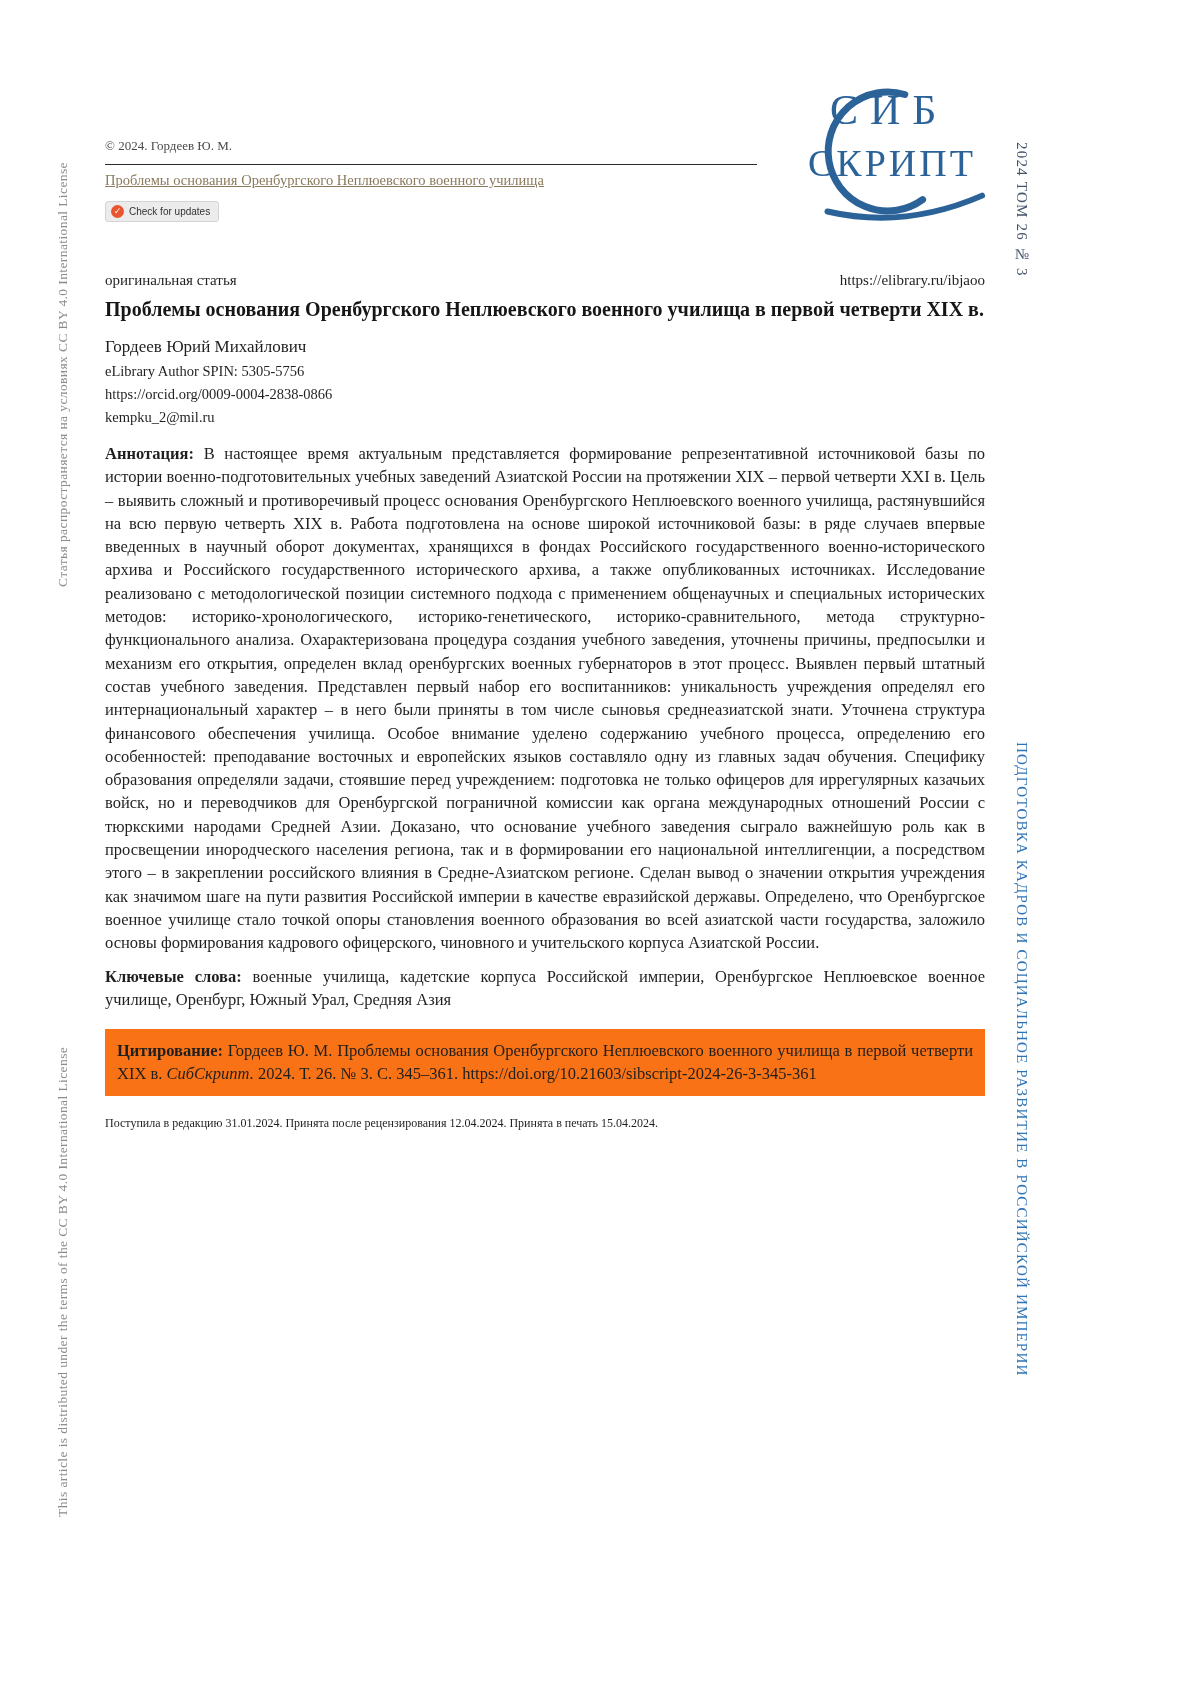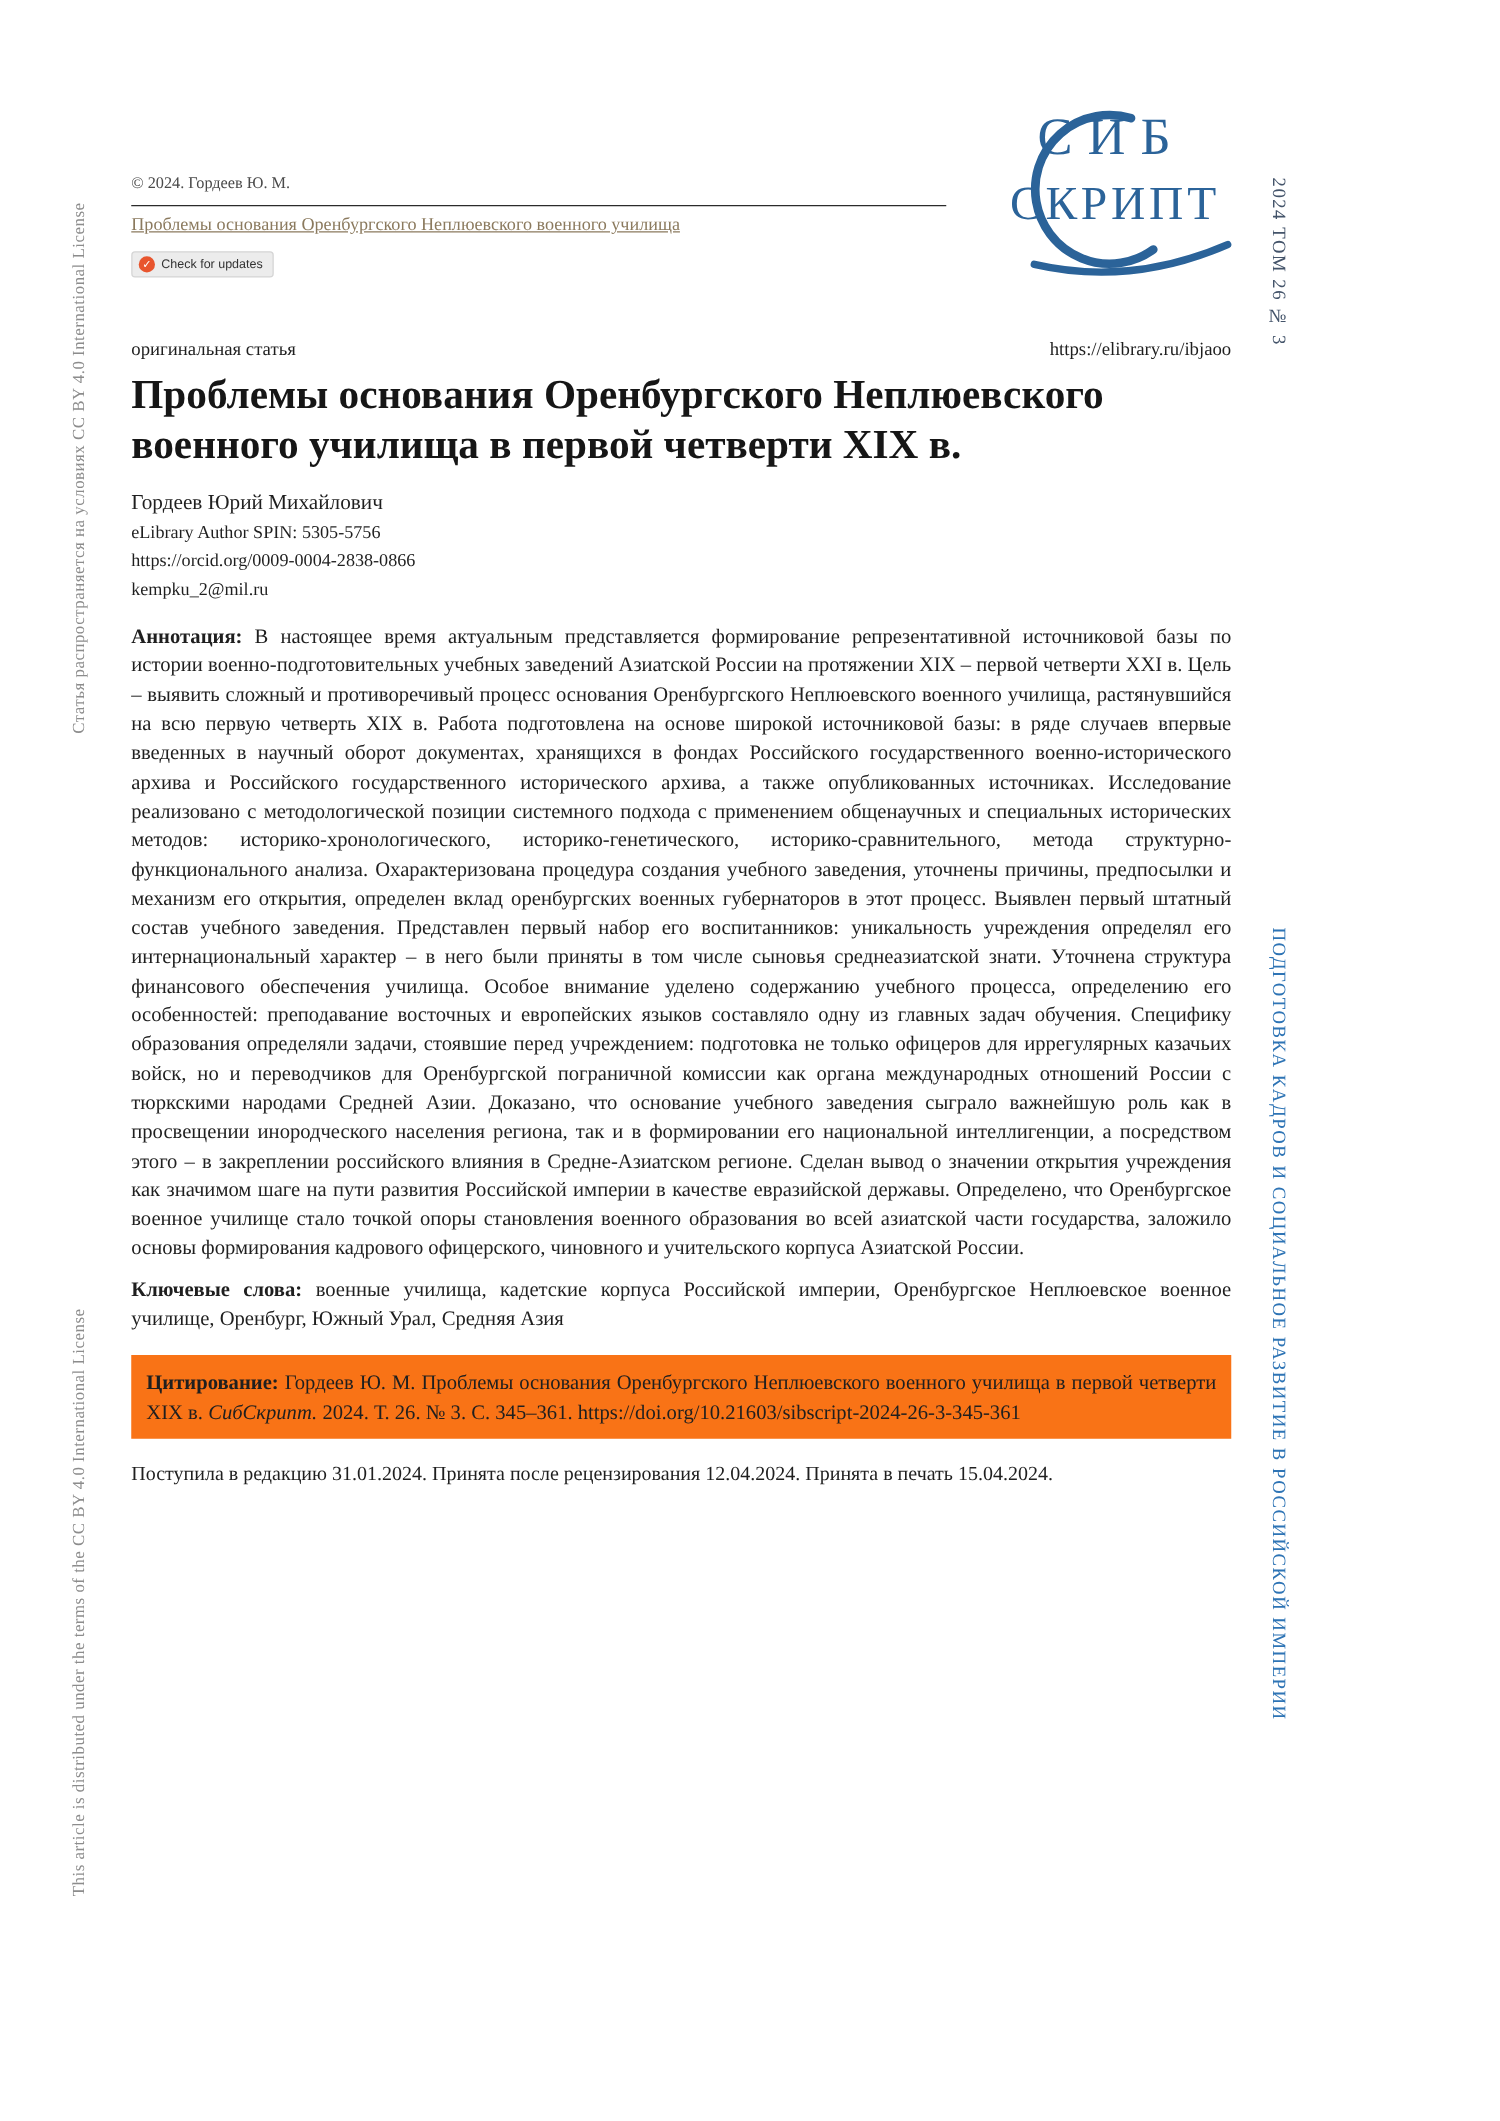--- a/index.html
+++ b/index.html
@@ -41,36 +41,36 @@
   .crossmark-icon {
     width:13px; height:13px; border-radius:50%;
     background:#e8552e; color:#fff; font-size:9px; line-height:13px; text-align:center;
     font-family:"Liberation Sans",sans-serif;
   }
   .crossmark-label { font-family:"Liberation Sans",sans-serif; font-size:10px; color:#333; }
 
   .meta-row { display:flex; justify-content:space-between; margin-top:50px; font-size:15px; color:#1f1f1f; }
   .meta-row a { color:#1f1f1f; text-decoration:none; }
 
-  .title { margin-top:8px; font-size:33px; font-weight:700; line-height:1.2; color:#161616; }
+  .title { margin-top:8px; font-size:20px; font-weight:700; line-height:1.2; color:#161616; }
 
   .author { margin-top:16px; font-size:17px; }
   .author-line { margin-top:6px; font-size:14.5px; line-height:17px; }
   .author-line a { color:#1f1f1f; text-decoration:none; }
 
   .body-par { margin-top:16px; font-size:16.5px; line-height:23.3px; text-align:justify; }
   .keywords { margin-top:10px; }
 
   .citation {
     margin-top:18px; background:#f97316; padding:10px 12px;
     font-size:16.5px; line-height:23.3px; text-align:justify;
   }
   .citation .doi-link { overflow-wrap:anywhere; color:#1f1f1f; text-decoration:none; }
 
-  .dates { margin-top:20px; font-size:16px; }
+  .dates { margin-top:20px; font-size:12px; }
 
   .footer { position:absolute; left:105px; top:1494px; width:880px; text-align:right; }
   .footer-doi { color:#8a8a8a; font-size:13px; text-decoration:none; }
   .footer-page { color:#111; font-weight:700; font-size:15px; margin-left:16px; }
 
   strong { font-weight:700; }
   em { font-style:italic; }
 </style>
 </head>
 <body>

